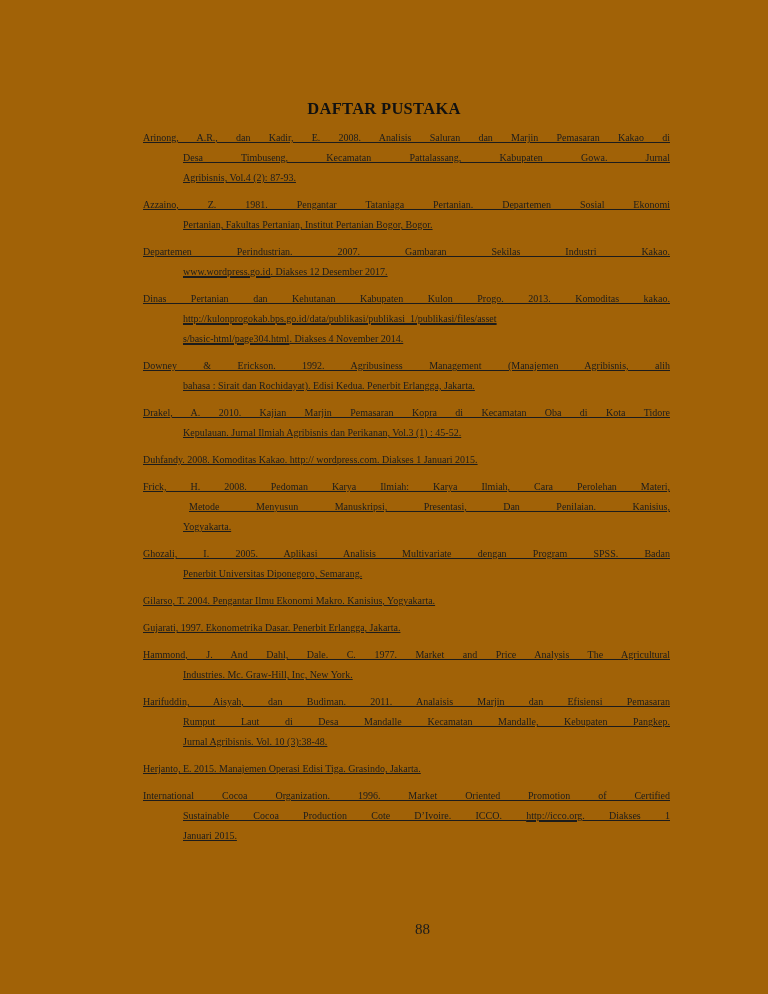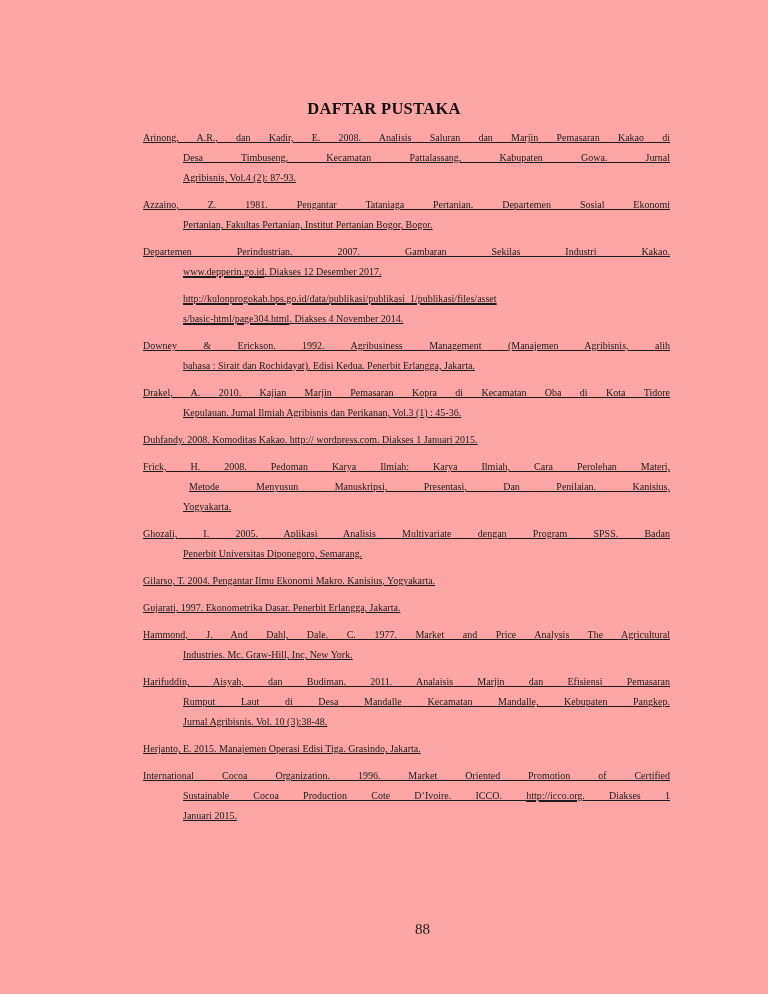--- a/index.html
+++ b/index.html
@@ -11,21 +11,21 @@
     height: 994px;
     background: #ffffff;
     font-family: "Liberation Serif", "DejaVu Serif", serif;
     color: #1c1c1c;
     overflow: hidden;
   }
   .page {
     position: relative;
     width: 768px;
     height: 994px;
-    background: #fca5a5;
+    background: #a16207;
   }
   .doc-title {
     position: absolute;
     top: 99px;
     left: 0;
     width: 768px;
     text-align: center;
     font-weight: bold;
     font-size: 16.5px;
     line-height: 20px;
@@ -85,33 +85,34 @@
         <div class="line"><span>Arinong, A.R., dan Kadir, E. 2008. Analisis Saluran dan Marjin Pemasaran Kakao di</span></div>
         <div class="line indent"><span>Desa Timbuseng, Kecamatan Pattalassang, Kabupaten Gowa. Jurnal</span></div>
         <div class="line last indent"><span>Agribisnis, Vol.4 (2): 87-93.</span></div>
       </div>
       <div class="ref">
         <div class="line"><span>Azzaino, Z. 1981. Pengantar Tataniaga Pertanian. Departemen Sosial Ekonomi</span></div>
         <div class="line last indent"><span>Pertanian, Fakultas Pertanian, Institut Pertanian Bogor, Bogor.</span></div>
       </div>
       <div class="ref">
         <div class="line"><span>Departemen Perindustrian. 2007. Gambaran Sekilas Industri Kakao.</span></div>
-        <div class="line last indent"><span class="u">www.depperin.go.id</span><span>. Diakses 12 Desember 2017.</span></div>
+        <div class="line last indent"><span class="u">www.wordpress.go.id</span><span>. Diakses 12 Desember 2017.</span></div>
       </div>
       <div class="ref">
+        <div class="line"><span>Dinas Pertanian dan Kehutanan Kabupaten Kulon Progo. 2013. Komoditas kakao.</span></div>
         <div class="line indent"><span class="u">http://kulonprogokab.bps.go.id/data/publikasi/publikasi_1/publikasi/files/asset</span></div>
         <div class="line last indent"><span class="u">s/basic-html/page304.html</span><span>. Diakses 4 November 2014.</span></div>
       </div>
       <div class="ref">
         <div class="line"><span>Downey &amp; Erickson. 1992. Agribusiness Management (Manajemen Agribisnis, alih</span></div>
         <div class="line last indent"><span>bahasa : Sirait dan Rochidayat). Edisi Kedua. Penerbit Erlangga, Jakarta.</span></div>
       </div>
       <div class="ref">
         <div class="line"><span>Drakel, A. 2010. Kajian Marjin Pemasaran Kopra di Kecamatan Oba di Kota Tidore</span></div>
-        <div class="line last indent"><span>Kepulauan. Jurnal Ilmiah Agribisnis dan Perikanan, Vol.3 (1) : 45-36.</span></div>
+        <div class="line last indent"><span>Kepulauan. Jurnal Ilmiah Agribisnis dan Perikanan, Vol.3 (1) : 45-52.</span></div>
       </div>
       <div class="ref">
         <div class="line last"><span>Duhfandy. 2008. Komoditas Kakao. http:// wordpress.com. Diakses 1 Januari 2015.</span></div>
       </div>
       <div class="ref">
         <div class="line"><span>Frick, H. 2008. Pedoman Karya Ilmiah: Karya Ilmiah, Cara Perolehan Materi,</span></div>
         <div class="line extra"><span>Metode Menyusun Manuskripsi, Presentasi, Dan Penilaian. Kanisius,</span></div>
         <div class="line last indent"><span>Yogyakarta.</span></div>
       </div>
       <div class="ref">

